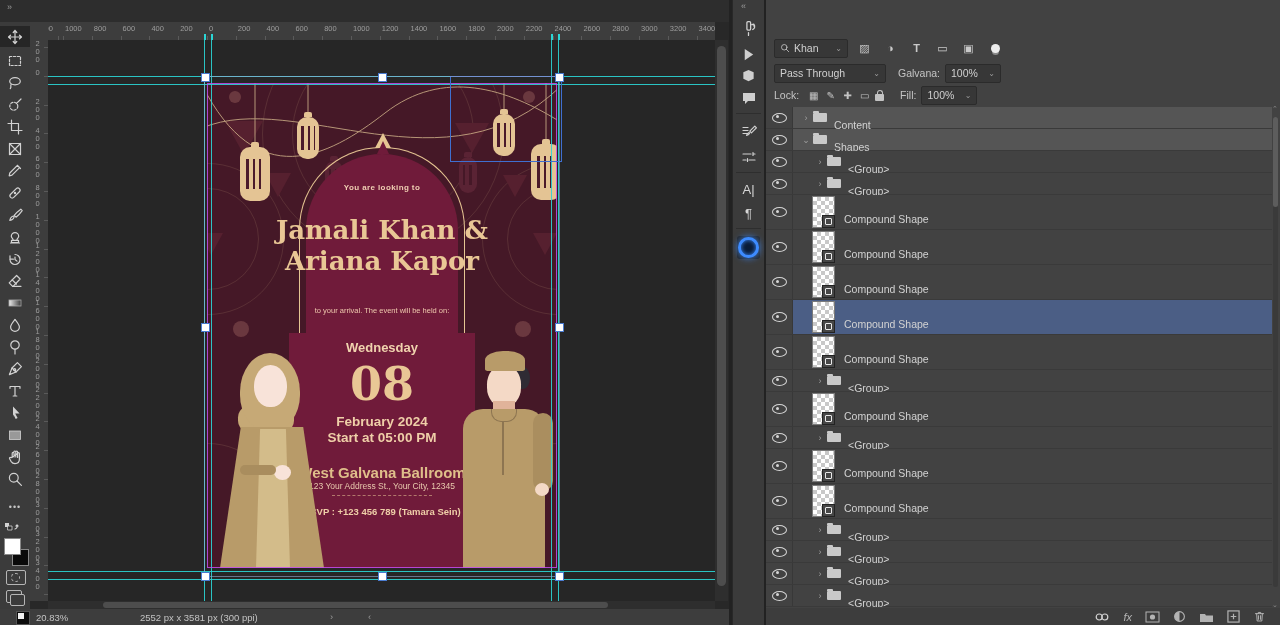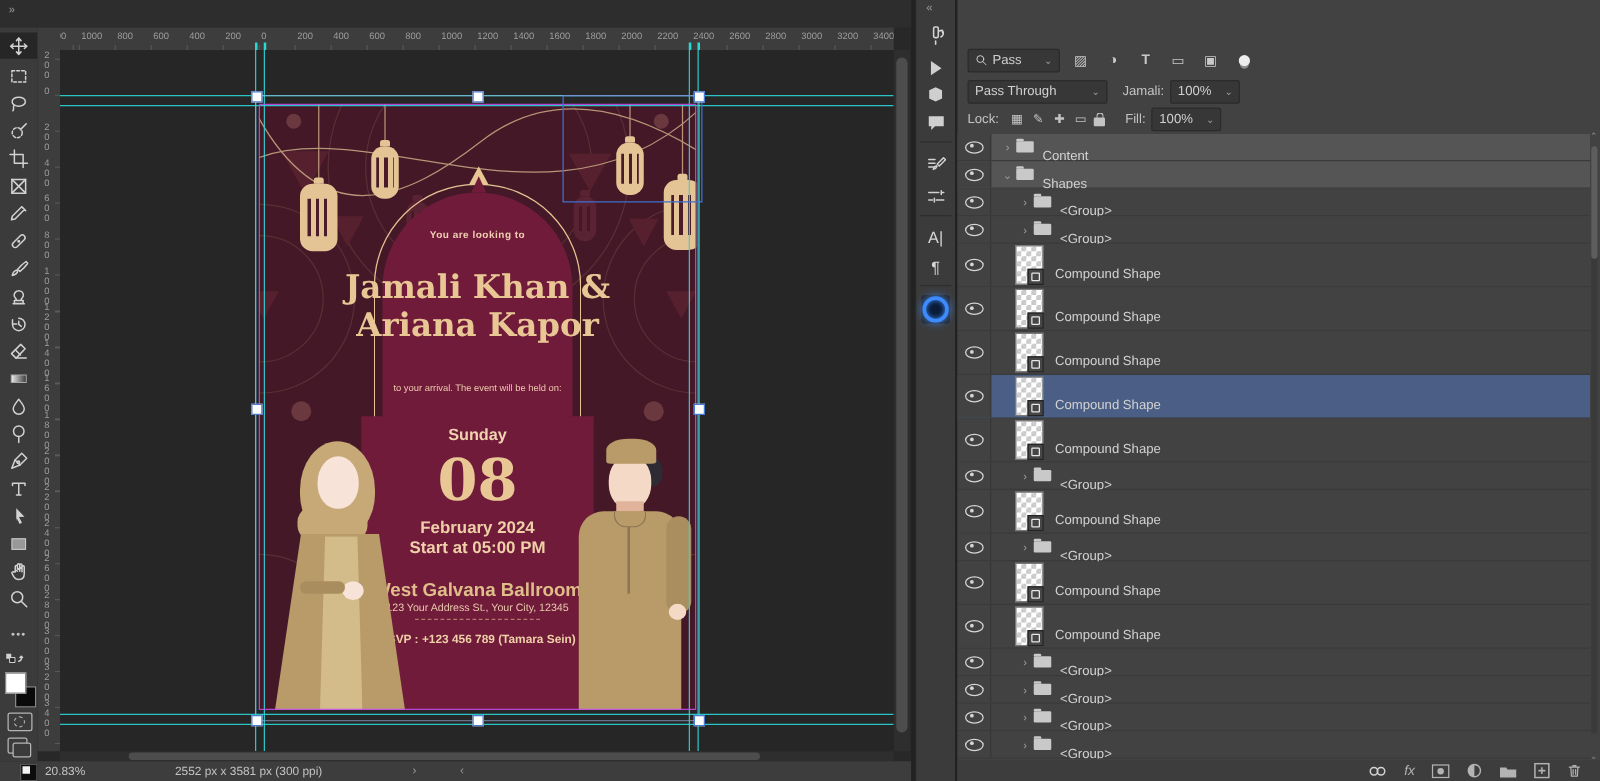--- a/index.html
+++ b/index.html
@@ -398,21 +398,21 @@
           <div class="slats"></div>
         </div>
       <div class="lantern" style="left:324px;top:61px;width:30px;height:56px;">
           <div class="slats"></div>
         </div>
 
       <div class="inv-text t-intro" style="top:100px">You are looking to</div>
       <div class="inv-text t-names" style="top:132px">Jamali Khan &amp;</div>
       <div class="inv-text t-names" style="top:163px">Ariana Kapor</div>
       <div class="inv-text t-msg" style="top:223px">to your arrival. The event will be held on:</div>
-      <div class="inv-text t-day" style="top:257px">Sunday</div>
+      <div class="inv-text t-day" style="top:257px">Wednesday</div>
       <div class="inv-text t-big" style="top:274px">08</div>
       <div class="inv-text t-when" style="top:331px">February 2024</div>
       <div class="inv-text t-when" style="top:347px">Start at 05:00 PM</div>
       <div class="inv-text t-venue" style="top:381px">West Galvana Ballroom</div>
       <div class="inv-text t-addr" style="top:398px">123 Your Address St., Your City, 12345</div>
       <div id="divider" class="abs"></div>
       <div class="inv-text t-rsvp" style="top:423px">RSVP : +123 456 789 (Tamara Sein)</div>
 
       <div class="abs" style="left:5px;top:270px;width:130px;height:215px;">
         <div class="fig-part" style="left:26px;top:48px;width:56px;height:36px;background:#c6a976;border-radius:45%;"></div>
@@ -526,37 +526,37 @@
   </div>
 
   <div id="panel" class="abs">
 
     <div class="prow" style="top:37px;height:22px;padding-left:8px;gap:7px">
       <div class="field" style="width:62px">
         <svg class="ico" width="10" height="10" viewBox="0 0 16 16">
             <circle cx="6.8" cy="6.8" r="4.4"></circle>
             <path d="M10 10l4 4"></path>
           </svg>
-        <span style="margin-left:4px">Pass</span>
+        <span style="margin-left:4px">Khan</span>
         <span class="chev">⌄</span>
       </div>
       <span class="ficon">▨</span>
       <span class="ficon">◑</span>
       <span class="ficon" style="font-weight:bold">T</span>
       <span class="ficon">▭</span>
       <span class="ficon">▣</span>
       <span class="toggle-dot" style="margin-left:6px"></span>
     </div>
 
     <div class="prow" style="top:62px;height:22px;padding-left:8px">
       <div class="field" style="width:100px">
         <span>Pass Through</span>
           <span class="chev">⌄</span>
       </div>
-      <span style="margin-left:12px">Jamali:</span>
+      <span style="margin-left:12px">Galvana:</span>
       <div class="field" style="width:44px;margin-left:5px">
         <span>100%</span>
           <span class="chev">⌄</span>
       </div>
     </div>
 
     <div class="prow" style="top:85px;height:20px;padding-left:8px">
       <span>Lock:</span>
       <span class="lockico" style="margin-left:6px">▦</span>
       <span class="lockico">✎</span>

